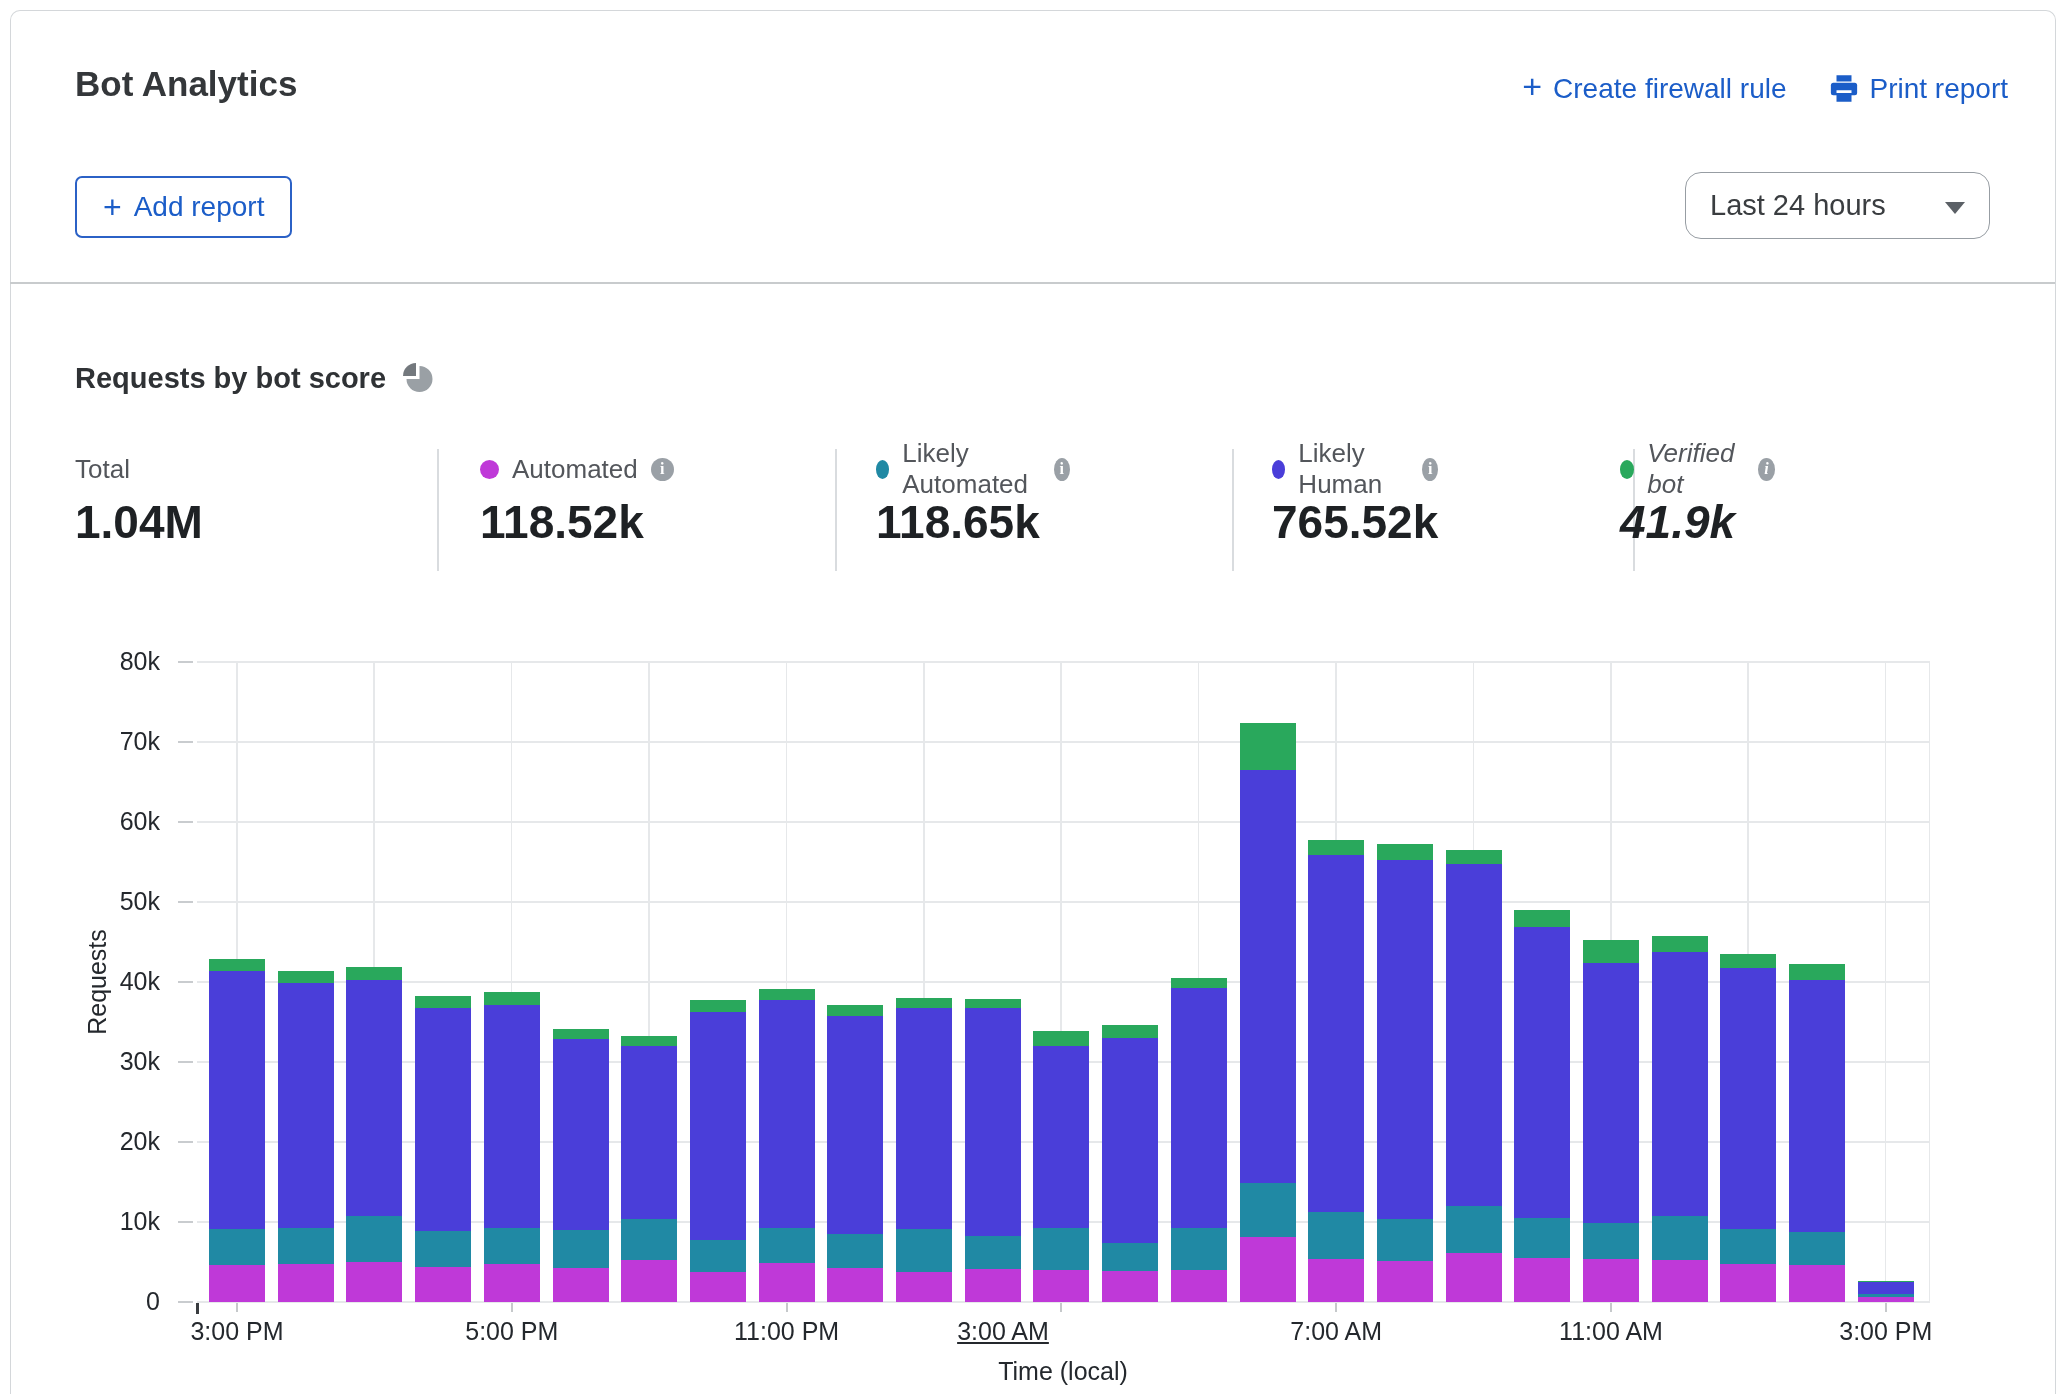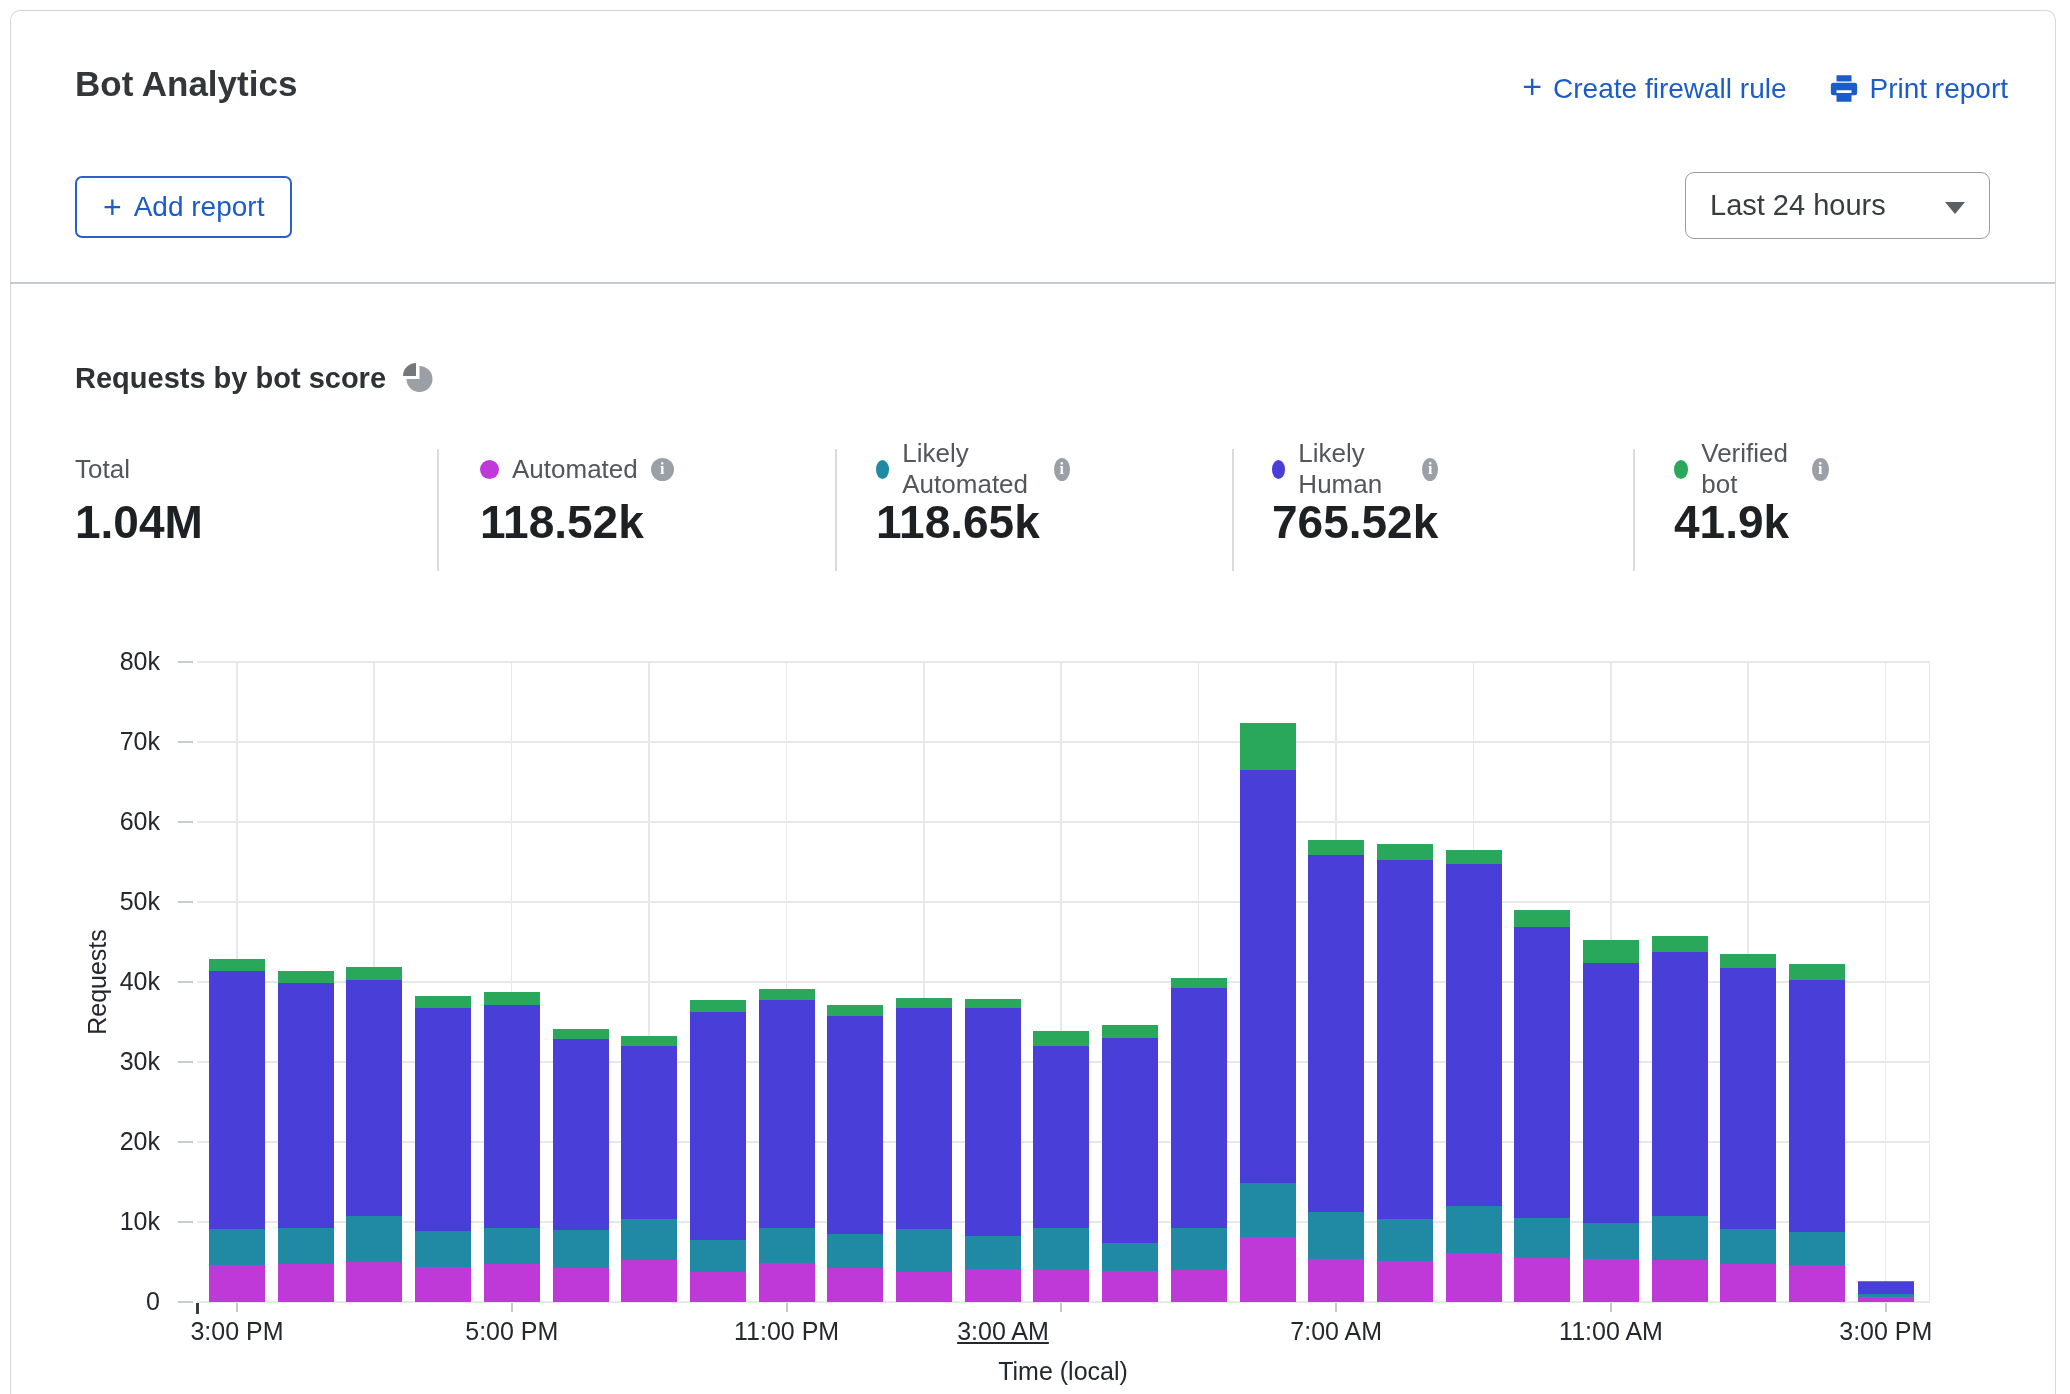--- a/index.html
+++ b/index.html
@@ -8,21 +8,21 @@
     border:1.5px solid #d4d7da;border-bottom:none;border-radius:10px 10px 0 0;background:#fff;}
   .page-title{position:absolute;left:75px;top:64px;font-size:35px;font-weight:700;color:#34373a;}
   .actions{position:absolute;right:62px;top:72px;display:flex;align-items:center;gap:42px;}
   .action-link{display:flex;align-items:center;gap:11px;color:#1b5dc8;font-size:28px;cursor:pointer;}
   .action-link .plus{font-size:34px;font-weight:500;line-height:28px;}
   .btn-add-filter{position:absolute;left:75px;top:176px;height:62px;display:inline-flex;align-items:center;
     gap:12px;padding:0 26px;border:2px solid #2b61c6;border-radius:7px;color:#1b5dc8;font-size:28px;
     background:#fff;cursor:pointer;box-sizing:border-box;}
   .btn-add-filter .plus{font-size:32px;font-weight:500;}
   .time-select{position:absolute;left:1685px;top:172px;width:305px;height:67px;border:1.5px solid #979da3;
-    border-radius:9px;display:flex;align-items:center;box-sizing:border-box;padding:0 24px;cursor:pointer;
+    border-radius:16px;display:flex;align-items:center;box-sizing:border-box;padding:0 24px;cursor:pointer;
     font-size:29px;color:#3a3d40;background:#fff;}
   .caret{position:absolute;right:24px;top:29px;width:0;height:0;border-left:10px solid transparent;
     border-right:10px solid transparent;border-top:12px solid #5b6066;}
   .header-divider{position:absolute;left:10px;top:282px;width:2045px;height:1.5px;background:#c8cbcd;}
   .section-title{position:absolute;left:75px;top:362px;display:flex;align-items:center;gap:16px;}
   .section-title span.txt{font-size:29px;font-weight:700;color:#2f3235;}
   .stats{position:absolute;left:0;top:0;}
   .stat{position:absolute;top:455px;}
   .stat .lblrow{display:flex;align-items:center;gap:13px;height:28px;}
   .stat .lbl{font-size:26px;color:#53565b;}
@@ -125,21 +125,21 @@
       <div class="val">118.65k</div>
     </div>
     <div class="stat" style="left: 1272px;">
       <div class="lblrow">
         <div class="dot" style="background: rgb(74, 62, 217);"></div>
         <div class="lbl">Likely Human</div>
         <div class="info">i</div>
       </div>
       <div class="val">765.52k</div>
     </div>
-    <div class="stat" style="left: 1674px;">
+    <div class="stat" style="left: 1620px; font-style: italic;">
       <div class="lblrow">
         <div class="dot" style="background: rgb(41, 168, 92);"></div>
         <div class="lbl">Verified bot</div>
         <div class="info">i</div>
       </div>
       <div class="val">41.9k</div>
     </div>
   </div>
 
 <div class="chart">

